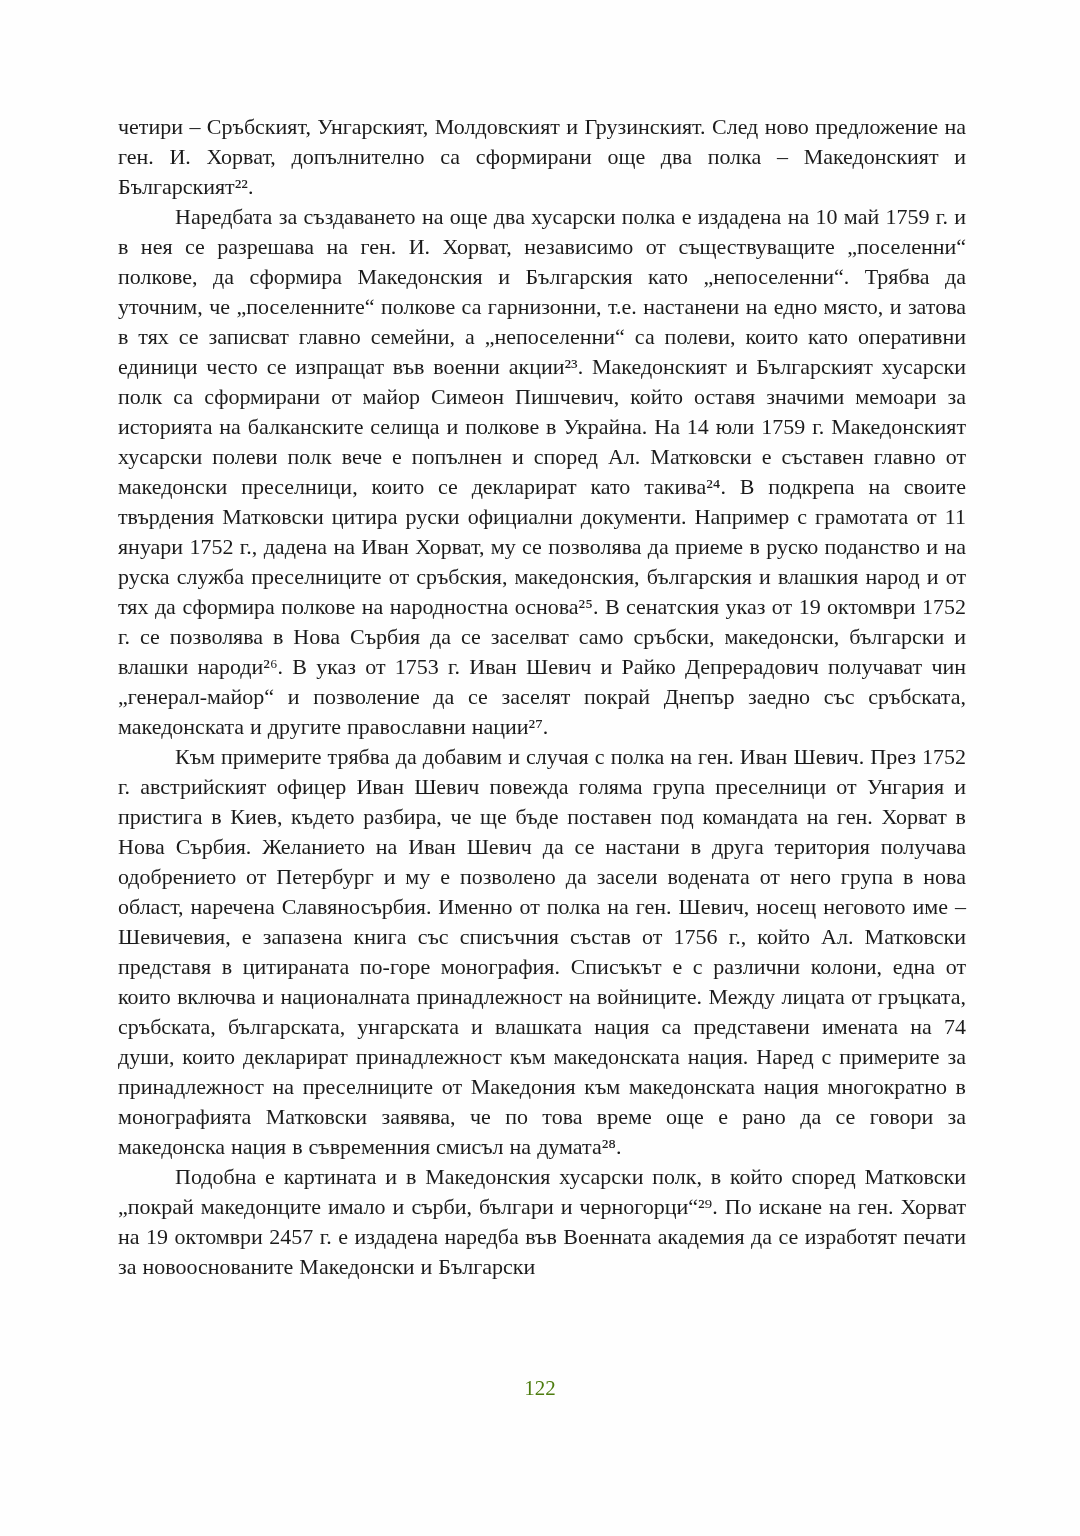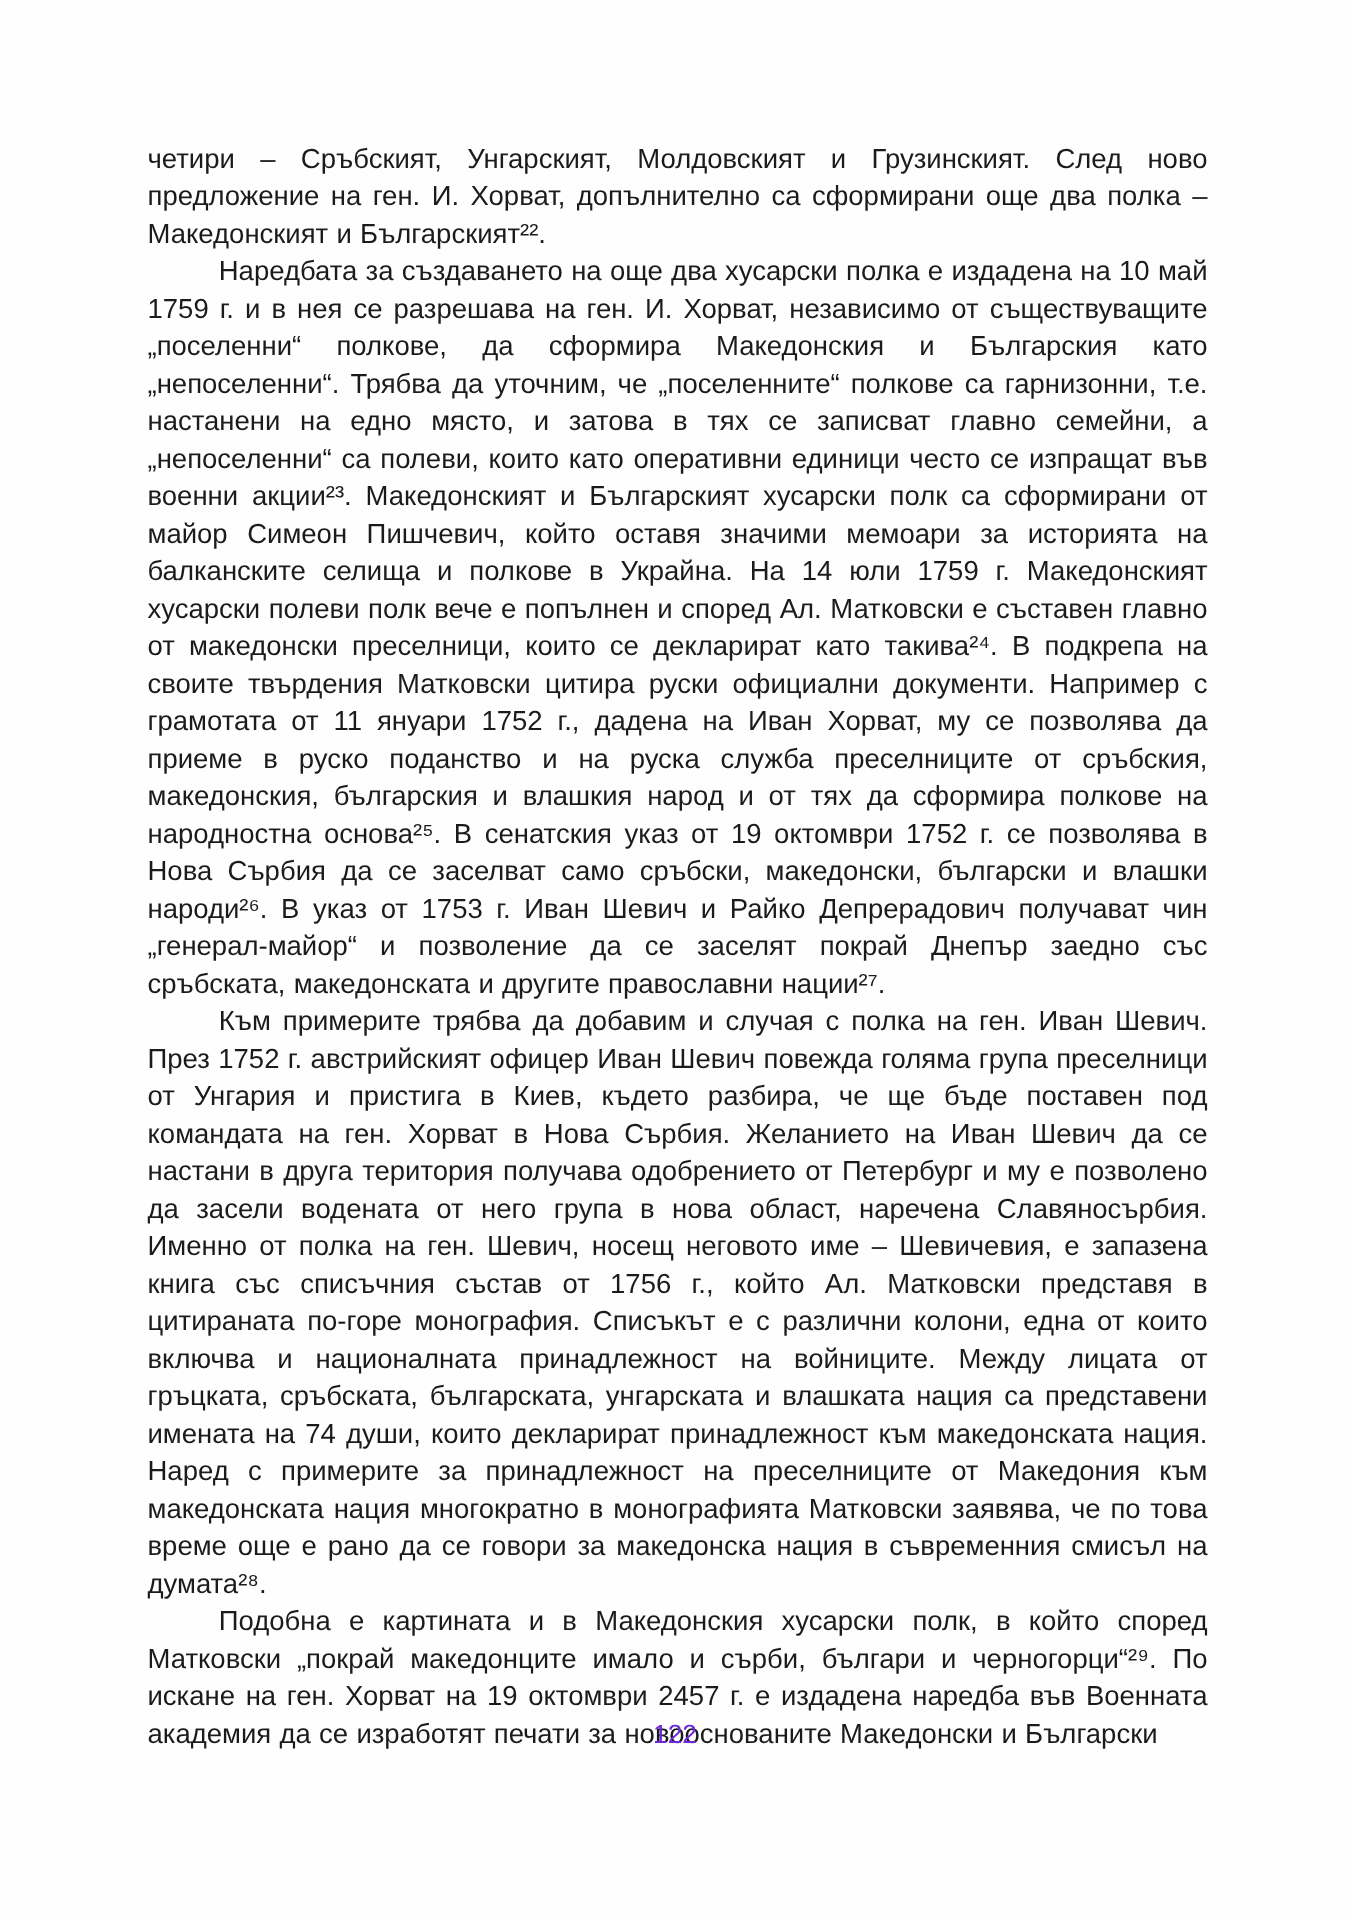--- a/index.html
+++ b/index.html
@@ -7,21 +7,21 @@
     padding: 0;
     background: #ffffff;
   }
   .page {
     position: relative;
     width: 1080px;
     height: 1536px;
     background: #fefefe;
     box-sizing: border-box;
     padding: 112px 114px 0 118px;
-    font-family: Liberation Sans, sans-serif;
+    font-family: Liberation Serif, serif;
     color: #1b1b1b;
     overflow: hidden;
   }
   .textblock {
     width: 848px;
   }
   .textblock p {
     margin: 0;
     font-size: 22px;
     line-height: 30px;
@@ -33,21 +33,21 @@
     text-indent: 57px;
   }
   .page-number {
     position: absolute;
     left: 0;
     right: 0;
     top: 1374px;
     text-align: center;
     font-size: 21px;
     line-height: 28px;
-    color: #6d28d9;
+    color: #4d7c0f;
   }
 </style>
 </head>
 <body>
 
 <div class="page">
   <div class="textblock">
     <p>четири – Сръбският, Унгарският, Молдовският и Грузинският. След ново предложение на ген. И. Хорват, допълнително са сформирани още два полка – Македонският и Българският²².</p>
     <p class="indent">Наредбата за създаването на още два хусарски полка е издадена на 10 май 1759 г. и в нея се разрешава на ген. И. Хорват, независимо от съществуващите „поселенни“ полкове, да сформира Македонския и Българския като „непоселенни“. Трябва да уточним, че „поселенните“ полкове са гарнизонни, т.е. настанени на едно място, и затова в тях се записват главно семейни, а „непоселенни“ са полеви, които като оперативни единици често се изпращат във военни акции²³. Македонският и Българският хусарски полк са сформирани от майор Симеон Пишчевич, който оставя значими мемоари за историята на балканските селища и полкове в Украйна. На 14 юли 1759 г. Македонският хусарски полеви полк вече е попълнен и според Ал. Матковски е съставен главно от македонски преселници, които се декларират като такива²⁴. В подкрепа на своите твърдения Матковски цитира руски официални документи. Например с грамотата от 11 януари 1752 г., дадена на Иван Хорват, му се позволява да приеме в руско поданство и на руска служба преселниците от сръбския, македонския, българския и влашкия народ и от тях да сформира полкове на народностна основа²⁵. В сенатския указ от 19 октомври 1752 г. се позволява в Нова Сърбия да се заселват само сръбски, македонски, български и влашки народи²⁶. В указ от 1753 г. Иван Шевич и Райко Депрерадович получават чин „генерал-майор“ и позволение да се заселят покрай Днепър заедно със сръбската, македонската и другите православни нации²⁷.</p>
     <p class="indent">Към примерите трябва да добавим и случая с полка на ген. Иван Шевич. През 1752 г. австрийският офицер Иван Шевич повежда голяма група преселници от Унгария и пристига в Киев, където разбира, че ще бъде поставен под командата на ген. Хорват в Нова Сърбия. Желанието на Иван Шевич да се настани в друга територия получава одобрението от Петербург и му е позволено да засели водената от него група в нова област, наречена Славяносърбия. Именно от полка на ген. Шевич, носещ неговото име – Шевичевия, е запазена книга със списъчния състав от 1756 г., който Ал. Матковски представя в цитираната по-горе монография. Списъкът е с различни колони, една от които включва и националната принадлежност на войниците. Между лицата от гръцката, сръбската, българската, унгарската и влашката нация са представени имената на 74 души, които декларират принадлежност към македонската нация. Наред с примерите за принадлежност на преселниците от Македония към македонската нация многократно в монографията Матковски заявява, че по това време още е рано да се говори за македонска нация в съвременния смисъл на думата²⁸.</p>

